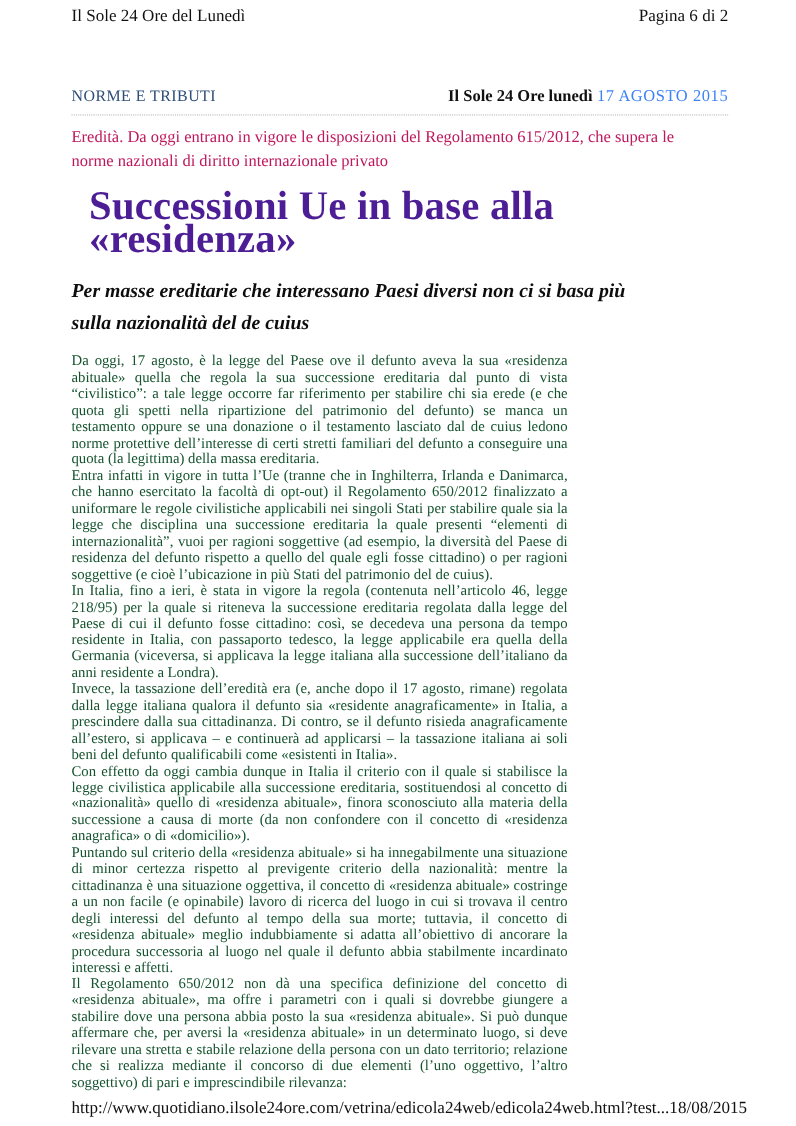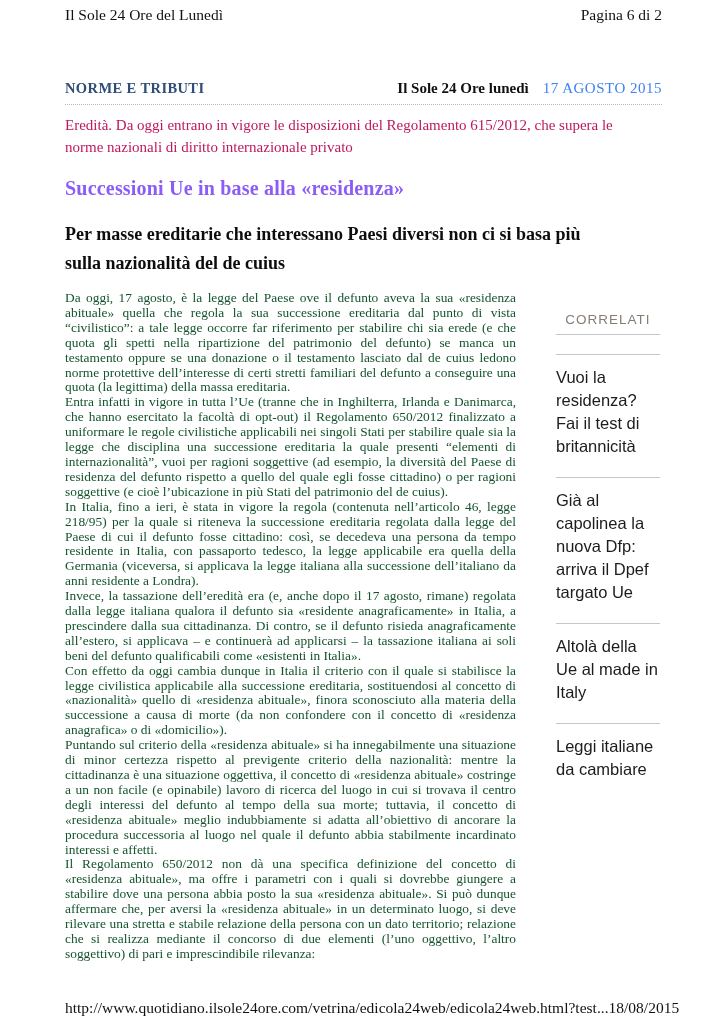--- a/index.html
+++ b/index.html
@@ -18,37 +18,37 @@
     display:flex;justify-content:space-between;align-items:baseline;
     font-size:15.5px;color:#111;
   }
   
   .content{position:absolute;top:80px;left:65px;right:62px;}
   .masthead{
     display:flex;justify-content:space-between;align-items:baseline;
     padding-bottom:7px;border-bottom:1px dotted #b8b8b8;
   }
   .masthead-section{
-    font-size:14.5px;font-weight:bold;color:#2e4d77;letter-spacing:.4px;
+    font-size:14.5px;font-weight:normal;color:#2e4d77;letter-spacing:.4px;
   }
-  .masthead-right{display:flex;align-items:baseline;gap:14px;justify-content:flex-end;}
+  .masthead-right{display:flex;align-items:baseline;gap:4px;justify-content:flex-end;}
   .masthead-edition{font-size:15px;font-weight:bold;color:#111;}
   .masthead-date{font-size:15px;color:#3b82f6;letter-spacing:.5px;}
   .kicker{
     margin-top:9px;width:585px;
     font-size:15px;line-height:22px;color:#be185d;
   }
   .headline{
-    margin:15px 0 0 0;
-    font-size:20px;line-height:30px;font-weight:bold;color:#8b5cf6;
+    margin:15px 0 0 16px;
+    font-size:37px;line-height:30px;font-weight:bold;color:#4c1d95;
     letter-spacing:.2px;
   }
   .subhead{
     margin-top:17px;width:540px;
-    font-size:18px;line-height:29px;font-weight:bold;color:#0d0d0d;
+    font-size:18px;line-height:29px;font-weight:bold;font-style:italic;color:#0d0d0d;
   }
   
   .main{display:flex;margin-top:13px;}
   .body-col{
     width:451px;
     font-size:13.4px;line-height:14.9px;
     text-align:justify;color:#14532d;
   }
   .body-col p{margin:0;}
   .sidebar{
@@ -105,27 +105,20 @@
       <div class="body-col">
         <p>Da oggi, 17 agosto, è la legge del Paese ove il defunto aveva la sua «residenza abituale» quella che regola la sua successione ereditaria dal punto di vista “civilistico”: a tale legge occorre far riferimento per stabilire chi sia erede (e che quota gli spetti nella ripartizione del patrimonio del defunto) se manca un testamento oppure se una donazione o il testamento lasciato dal de cuius ledono norme protettive dell’interesse di certi stretti familiari del defunto a conseguire una quota (la legittima) della massa ereditaria.</p>
         <p>Entra infatti in vigore in tutta l’Ue (tranne che in Inghilterra, Irlanda e Danimarca, che hanno esercitato la facoltà di opt-out) il Regolamento 650/2012 finalizzato a uniformare le regole civilistiche applicabili nei singoli Stati per stabilire quale sia la legge che disciplina una successione ereditaria la quale presenti “elementi di internazionalità”, vuoi per ragioni soggettive (ad esempio, la diversità del Paese di residenza del defunto rispetto a quello del quale egli fosse cittadino) o per ragioni soggettive (e cioè l’ubicazione in più Stati del patrimonio del de cuius).</p>
         <p>In Italia, fino a ieri, è stata in vigore la regola (contenuta nell’articolo 46, legge 218/95) per la quale si riteneva la successione ereditaria regolata dalla legge del Paese di cui il defunto fosse cittadino: così, se decedeva una persona da tempo residente in Italia, con passaporto tedesco, la legge applicabile era quella della Germania (viceversa, si applicava la legge italiana alla successione dell’italiano da anni residente a Londra).</p>
         <p>Invece, la tassazione dell’eredità era (e, anche dopo il 17 agosto, rimane) regolata dalla legge italiana qualora il defunto sia «residente anagraficamente» in Italia, a prescindere dalla sua cittadinanza. Di contro, se il defunto risieda anagraficamente all’estero, si applicava – e continuerà ad applicarsi – la tassazione italiana ai soli beni del defunto qualificabili come «esistenti in Italia».</p>
         <p>Con effetto da oggi cambia dunque in Italia il criterio con il quale si stabilisce la legge civilistica applicabile alla successione ereditaria, sostituendosi al concetto di «nazionalità» quello di «residenza abituale», finora sconosciuto alla materia della successione a causa di morte (da non confondere con il concetto di «residenza anagrafica» o di «domicilio»).</p>
         <p>Puntando sul criterio della «residenza abituale» si ha innegabilmente una situazione di minor certezza rispetto al previgente criterio della nazionalità: mentre la cittadinanza è una situazione oggettiva, il concetto di «residenza abituale» costringe a un non facile (e opinabile) lavoro di ricerca del luogo in cui si trovava il centro degli interessi del defunto al tempo della sua morte; tuttavia, il concetto di «residenza abituale» meglio indubbiamente si adatta all’obiettivo di ancorare la procedura successoria al luogo nel quale il defunto abbia stabilmente incardinato interessi e affetti.</p>
         <p>Il Regolamento 650/2012 non dà una specifica definizione del concetto di «residenza abituale», ma offre i parametri con i quali si dovrebbe giungere a stabilire dove una persona abbia posto la sua «residenza abituale». Si può dunque affermare che, per aversi la «residenza abituale» in un determinato luogo, si deve rilevare una stretta e stabile relazione della persona con un dato territorio; relazione che si realizza mediante il concorso di due elementi (l’uno oggettivo, l’altro soggettivo) di pari e imprescindibile rilevanza:</p>
       </div>
 
-      <div class="sidebar">
-        <div class="sidebar-title">CORRELATI</div>
-        <div class="related-item">Vuoi la residenza? Fai il test di britannicità</div>
-        <div class="related-item">Già al capolinea la nuova Dfp: arriva il Dpef targato Ue</div>
-        <div class="related-item">Altolà della Ue al made in Italy</div>
-        <div class="related-item">Leggi italiane da cambiare</div>
-      </div>
 
     </div>
   </div>
 
   <div class="print-footer">
     <span>http://www.quotidiano.ilsole24ore.com/vetrina/edicola24web/edicola24web.html?test...</span>
     <span>18/08/2015</span>
   </div>
 
 </div>

